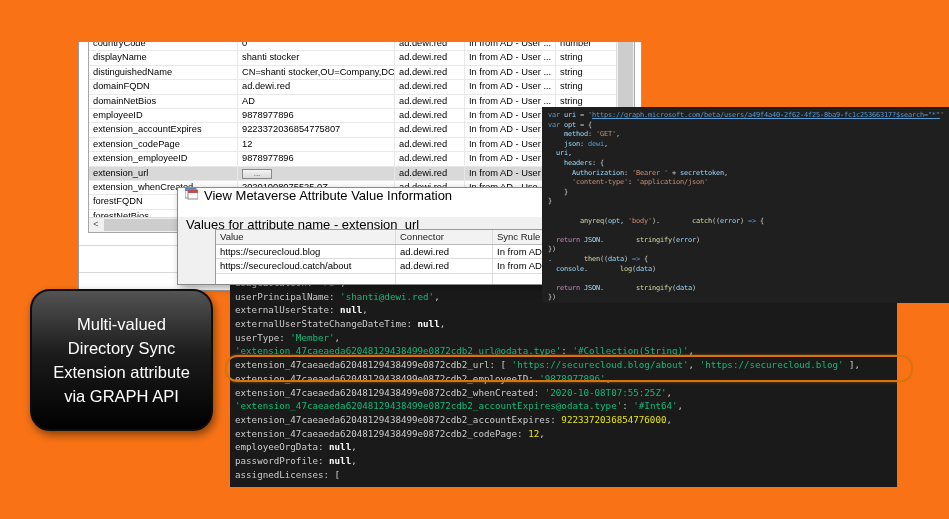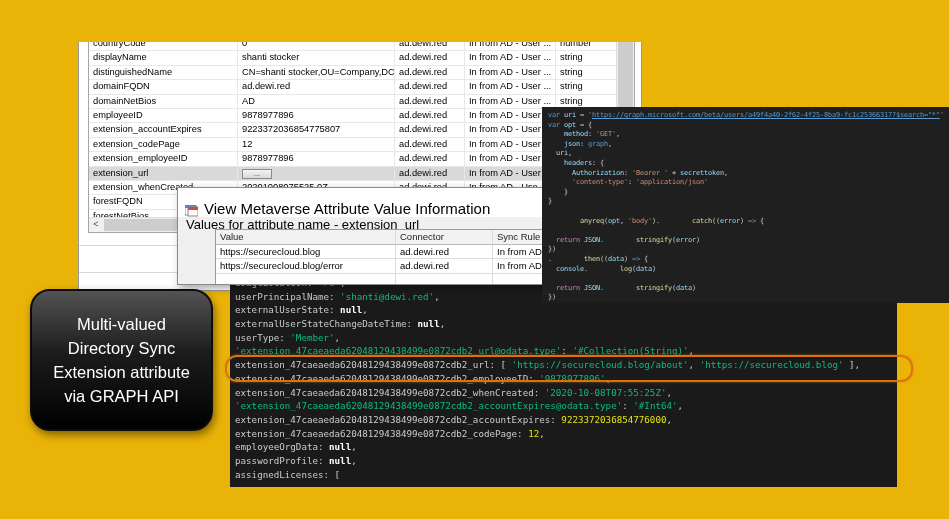--- a/index.html
+++ b/index.html
@@ -1,16 +1,16 @@
 <!DOCTYPE html>
 <html><head>
 <meta charset="utf-8">
 <style>
   html,body{margin:0;padding:0;background:#fff;}
-  #canvas{position:relative;width:949px;height:519px;background:#eab308;overflow:hidden;
+  #canvas{position:relative;width:949px;height:519px;background:#f97316;overflow:hidden;
           font-family:"Liberation Sans",sans-serif;}
 
   
   #base-window{position:absolute;left:78px;top:42px;width:562px;height:248px;
                background:#fff;border:1px solid #9a9a9a;border-top:none;z-index:1;}
   #attr-grid{position:absolute;left:9px;top:0px;width:545px;height:190px;
              border:1px solid #a6a6a6;border-top:none;background:#fff;overflow:hidden;}
   #attr-grid-body{position:absolute;left:0;top:0;width:528px;}
   .grow{display:flex;height:13.4px;line-height:13.4px;font-size:9.3px;color:#000;
         border-bottom:1px solid #e8e8e8;background:#fff;overflow:hidden;}
@@ -42,22 +42,22 @@
   #console-content{position:absolute;left:5px;top:6px;
                    font-family:"DejaVu Sans Mono",monospace;font-size:9.2px;}
   .oline{height:13.7px;line-height:13.7px;white-space:pre;}
   .o-key{color:#cccccc;} .o-p{color:#cccccc;}
   .o-str{color:#0dbc79;text-align:right;} .o-num{color:#e5e510;}
   .o-null{color:#ffffff;font-weight:bold;}
 
   
   #dialog{position:absolute;left:177px;top:187px;width:420px;height:96px;background:#f0f0f0;
           border:1px solid #8a8a8a;box-shadow:3px 3px 8px rgba(0,0,0,0.35);z-index:3;overflow:hidden;}
-  .dlg-title{height:29px;background:#ffffff;display:flex;align-items:flex-end;
-             font-size:15px;color:#000;}
+  .dlg-title{height:29px;background:#ffffff;display:flex;align-items:flex-start;
+             font-size:13px;color:#000;}
   .dlg-ico{width:13px;height:12px;margin:0 6px 0 7px;flex:none;}
   .dlg-label{position:absolute;left:8px;top:29px;font-size:13px;color:#000;}
   .dlg-table{position:absolute;left:7px;top:41px;width:412px;height:70px;background:#fff;
              border:1px solid #9a9a9a;margin-left:30px;}
   .drow{display:flex;height:13.5px;line-height:13.5px;font-size:9.5px;color:#000;
         border-bottom:1px solid #dcdcdc;}
   .drow.head{background:#f2f2f2;border-bottom:1px solid #b8b8b8;color:#222;}
   .dcell{padding-left:4px;border-right:1px solid #dcdcdc;white-space:nowrap;overflow:hidden;box-sizing:border-box;flex:none;}
   .dc1{width:180px;} .dc2{width:97px;} .dc3{width:133px;border-right:none;}
 
@@ -232,40 +232,40 @@
         <div class="dcell dc2">Connector</div>
         <div class="dcell dc3">Sync Rule</div>
       </div>
       <div id="dlg-rows">
           <div class="drow">
             <div class="dcell dc1">https://securecloud.blog</div>
             <div class="dcell dc2">ad.dewi.red</div>
             <div class="dcell dc3">In from AD - User ...</div>
           </div>
           <div class="drow">
-            <div class="dcell dc1">https://securecloud.blog/error</div>
+            <div class="dcell dc1">https://securecloud.catch/about</div>
             <div class="dcell dc2">ad.dewi.red</div>
             <div class="dcell dc3">In from AD - User ...</div>
           </div>
         </div>
       <div class="drow">
         <div class="dcell dc1"></div>
           <div class="dcell dc2"></div>
           <div class="dcell dc3"></div>
       </div>
 
     </div>
   </div>
 
   <div id="code-window">
     <div id="code-content">
         <div class="cline"><span class="c-k">var </span><span class="c-v">uri </span><span class="c-p">= </span><span class="c-s">'</span><span class="c-l">https://graph.microsoft.com/beta/users/a49f4a40-2f62-4f25-8ba9-fc1c25366317?$search="*"</span><span class="c-s">'</span></div>
         <div class="cline"><span class="c-k">var </span><span class="c-v">opt </span><span class="c-p">= {</span></div>
         <div class="cline"><span class="c-p">    </span><span class="c-v">method</span><span class="c-p">: </span><span class="c-s">'GET'</span><span class="c-p">,</span></div>
-        <div class="cline"><span class="c-p">    </span><span class="c-v">json</span><span class="c-p">: </span><span class="c-k">graph</span><span class="c-p">,</span></div>
+        <div class="cline"><span class="c-p">    </span><span class="c-v">json</span><span class="c-p">: </span><span class="c-k">dewi</span><span class="c-p">,</span></div>
         <div class="cline"><span class="c-p">  </span><span class="c-v">uri</span><span class="c-p">,</span></div>
         <div class="cline"><span class="c-p">    </span><span class="c-v">headers</span><span class="c-p">: {</span></div>
         <div class="cline"><span class="c-p">      </span><span class="c-v">Authorization</span><span class="c-p">: </span><span class="c-s">'Bearer ' </span><span class="c-p">+ </span><span class="c-v">secrettoken</span><span class="c-p">,</span></div>
         <div class="cline"><span class="c-p">      </span><span class="c-s">'content-type'</span><span class="c-p">: </span><span class="c-s">'application/json'</span></div>
         <div class="cline"><span class="c-p">    }</span></div>
         <div class="cline"><span class="c-p">}</span></div>
         <div class="cline">&nbsp;</div>
         <div class="cline"><span class="c-f">anyreq</span><span class="c-p">(</span><span class="c-v">opt</span><span class="c-p">, </span><span class="c-s">'body'</span><span class="c-p">).</span><span class="c-f">catch</span><span class="c-p">((</span><span class="c-v">error</span><span class="c-p">) </span><span class="c-k">=&gt; </span><span class="c-p">{</span></div>
         <div class="cline">&nbsp;</div>
         <div class="cline"><span class="c-p">  </span><span class="c-r">return </span><span class="c-v">JSON</span><span class="c-p">.</span><span class="c-f">stringify</span><span class="c-p">(</span><span class="c-v">error</span><span class="c-p">)</span></div>

